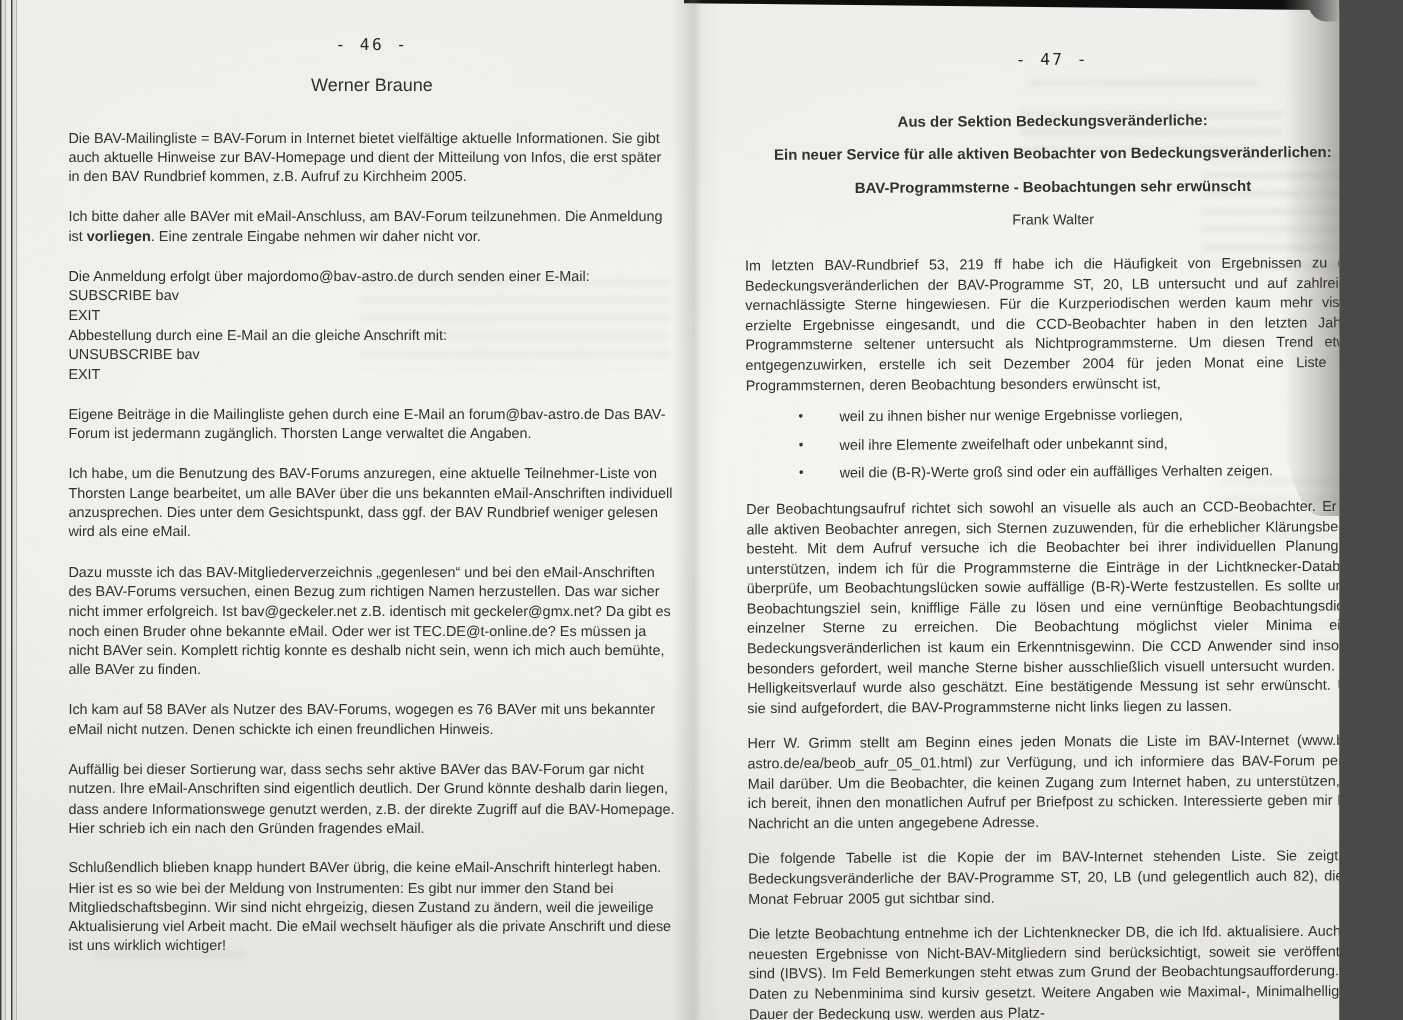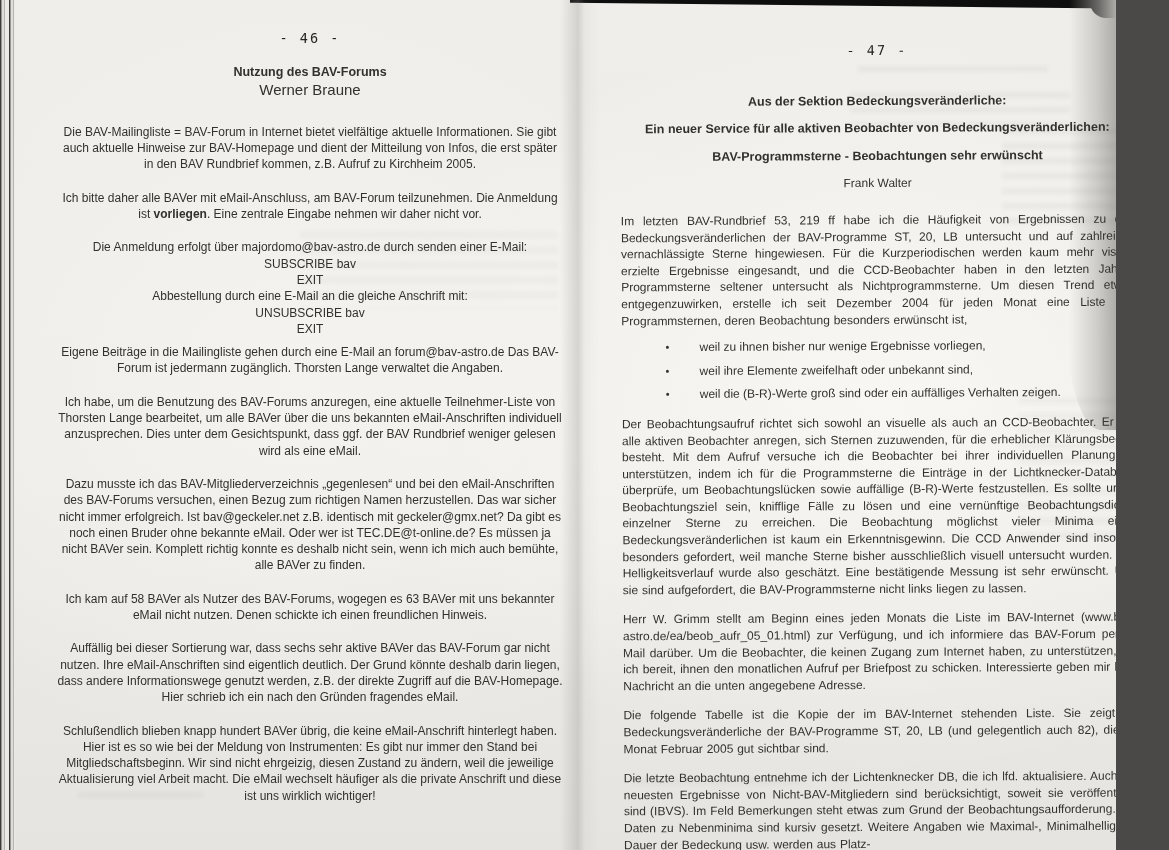--- a/index.html
+++ b/index.html
@@ -89,21 +89,21 @@
   .section-heading {
     font-weight: bold;
     font-size: 12.5px;
     margin-bottom: 11px;
   }
   .right-author { text-align: center; font-size: 12px; margin-top: 0px; }
 
   .body-left  { margin-top: 26px; }
   .body-right { margin-top: 20px; }
 
-  .para { margin: 0; text-align: center; }
+  .para { margin: 0; }
   .page-right .para { text-align: justify; word-spacing: .5px; }
 
   .bullet-row { display: flex; margin-left: 44px; }
   .bullet-dot { width: 34px; flex: 0 0 34px; font-size: 11px; }
   .bullet-text { flex: 1; }
 </style>
 </head>
 <body>
 
 <div class="scan">
@@ -117,36 +117,35 @@
   <div class="smudge smudge-b"></div>
   <div class="smudge smudge-c"></div>
   <div class="smudge smudge-d"></div>
   <div class="smudge smudge-e"></div>
   <div class="smudge smudge-f"></div>
   <div class="smudge smudge-g"></div>
 
   <div class="page page-left">
     <div class="page-num">- 46 -</div>
     <div class="title-block">
-      <div class="article-title">Nutzung des BAV-Forums</div>
       <div class="article-author">Werner Braune</div>
     </div>
     <div class="body-left">
         <p class="para" style="margin-top: 0px;"><span>Die BAV-Mailingliste = BAV-Forum in Internet bietet vielfältige aktuelle Informationen. Sie gibt auch aktuelle Hinweise zur BAV-Homepage und dient der Mitteilung von Infos, die erst später in den BAV Rundbrief kommen, z.B. Aufruf zu Kirchheim 2005.</span></p>
         <p class="para" style="margin-top: 17px;"><span>Ich bitte daher alle BAVer mit eMail-Anschluss, am BAV-Forum teilzunehmen. Die Anmeldung ist </span><span style="font-weight: bold;">vorliegen</span><span>. Eine zentrale Eingabe nehmen wir daher nicht vor.</span></p>
         <p class="para" style="margin-top: 17px;"><span>Die Anmeldung erfolgt über majordomo@bav-astro.de durch senden einer E-Mail:</span></p>
         <p class="para" style="margin-top: 0px;"><span>SUBSCRIBE bav</span></p>
         <p class="para" style="margin-top: 0px;"><span>EXIT</span></p>
         <p class="para" style="margin-top: 0px;"><span>Abbestellung durch eine E-Mail an die gleiche Anschrift mit:</span></p>
         <p class="para" style="margin-top: 0px;"><span>UNSUBSCRIBE bav</span></p>
         <p class="para" style="margin-top: 0px;"><span>EXIT</span></p>
-        <p class="para" style="margin-top: 7px;"><span>Eigene Beiträge in die Mailingliste gehen durch eine E-Mail an forum@bav-astro.de Das BAV-Forum ist jedermann zugänglich. Thorsten Lange verwaltet die Angaben.</span></p>
+        <p class="para" style="margin-top: 17px;"><span>Eigene Beiträge in die Mailingliste gehen durch eine E-Mail an forum@bav-astro.de Das BAV-Forum ist jedermann zugänglich. Thorsten Lange verwaltet die Angaben.</span></p>
         <p class="para" style="margin-top: 17px;"><span>Ich habe, um die Benutzung des BAV-Forums anzuregen, eine aktuelle Teilnehmer-Liste von Thorsten Lange bearbeitet, um alle BAVer über die uns bekannten eMail-Anschriften individuell anzusprechen. Dies unter dem Gesichtspunkt, dass ggf. der BAV Rundbrief weniger gelesen wird als eine eMail.</span></p>
         <p class="para" style="margin-top: 17px;"><span>Dazu musste ich das BAV-Mitgliederverzeichnis „gegenlesen“ und bei den eMail-Anschriften des BAV-Forums versuchen, einen Bezug zum richtigen Namen herzustellen. Das war sicher nicht immer erfolgreich. Ist bav@geckeler.net z.B. identisch mit geckeler@gmx.net? Da gibt es noch einen Bruder ohne bekannte eMail. Oder wer ist TEC.DE@t-online.de? Es müssen ja nicht BAVer sein. Komplett richtig konnte es deshalb nicht sein, wenn ich mich auch bemühte, alle BAVer zu finden.</span></p>
-        <p class="para" style="margin-top: 17px;"><span>Ich kam auf 58 BAVer als Nutzer des BAV-Forums, wogegen es 63 BAVer mit uns bekannter eMail nicht nutzen. Denen schickte ich einen freundlichen Hinweis.</span></p>
+        <p class="para" style="margin-top: 17px;"><span>Ich kam auf 58 BAVer als Nutzer des BAV-Forums, wogegen es 76 BAVer mit uns bekannter eMail nicht nutzen. Denen schickte ich einen freundlichen Hinweis.</span></p>
         <p class="para" style="margin-top: 17px;"><span>Auffällig bei dieser Sortierung war, dass sechs sehr aktive BAVer das BAV-Forum gar nicht nutzen. Ihre eMail-Anschriften sind eigentlich deutlich. Der Grund könnte deshalb darin liegen, dass andere Informationswege genutzt werden, z.B. der direkte Zugriff auf die BAV-Homepage. Hier schrieb ich ein nach den Gründen fragendes eMail.</span></p>
         <p class="para" style="margin-top: 17px;"><span>Schlußendlich blieben knapp hundert BAVer übrig, die keine eMail-Anschrift hinterlegt haben. Hier ist es so wie bei der Meldung von Instrumenten: Es gibt nur immer den Stand bei Mitgliedschaftsbeginn. Wir sind nicht ehrgeizig, diesen Zustand zu ändern, weil die jeweilige Aktualisierung viel Arbeit macht. Die eMail wechselt häufiger als die private Anschrift und diese ist uns wirklich wichtiger!</span></p>
       </div>
   </div>
 
   <div class="page page-right">
     <div class="page-num">- 47 -</div>
     <div class="headings-block">
       <div class="section-heading">Aus der Sektion Bedeckungsveränderliche:</div>
       <div class="section-heading">Ein neuer Service für alle aktiven Beobachter von Bedeckungsveränderlichen:</div>

